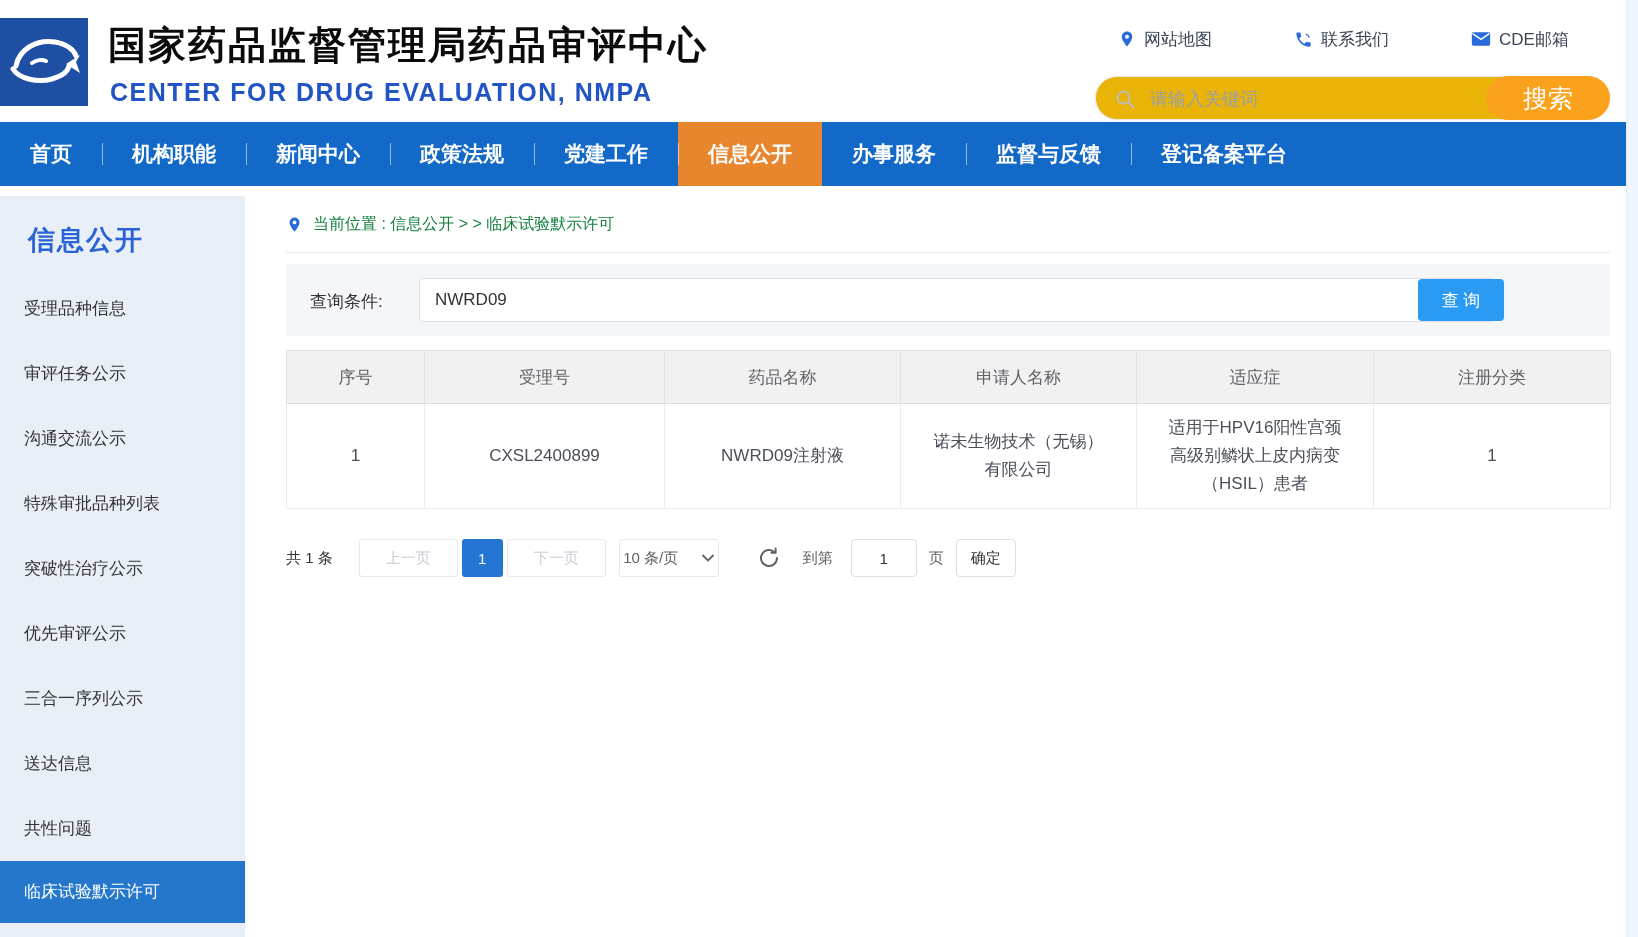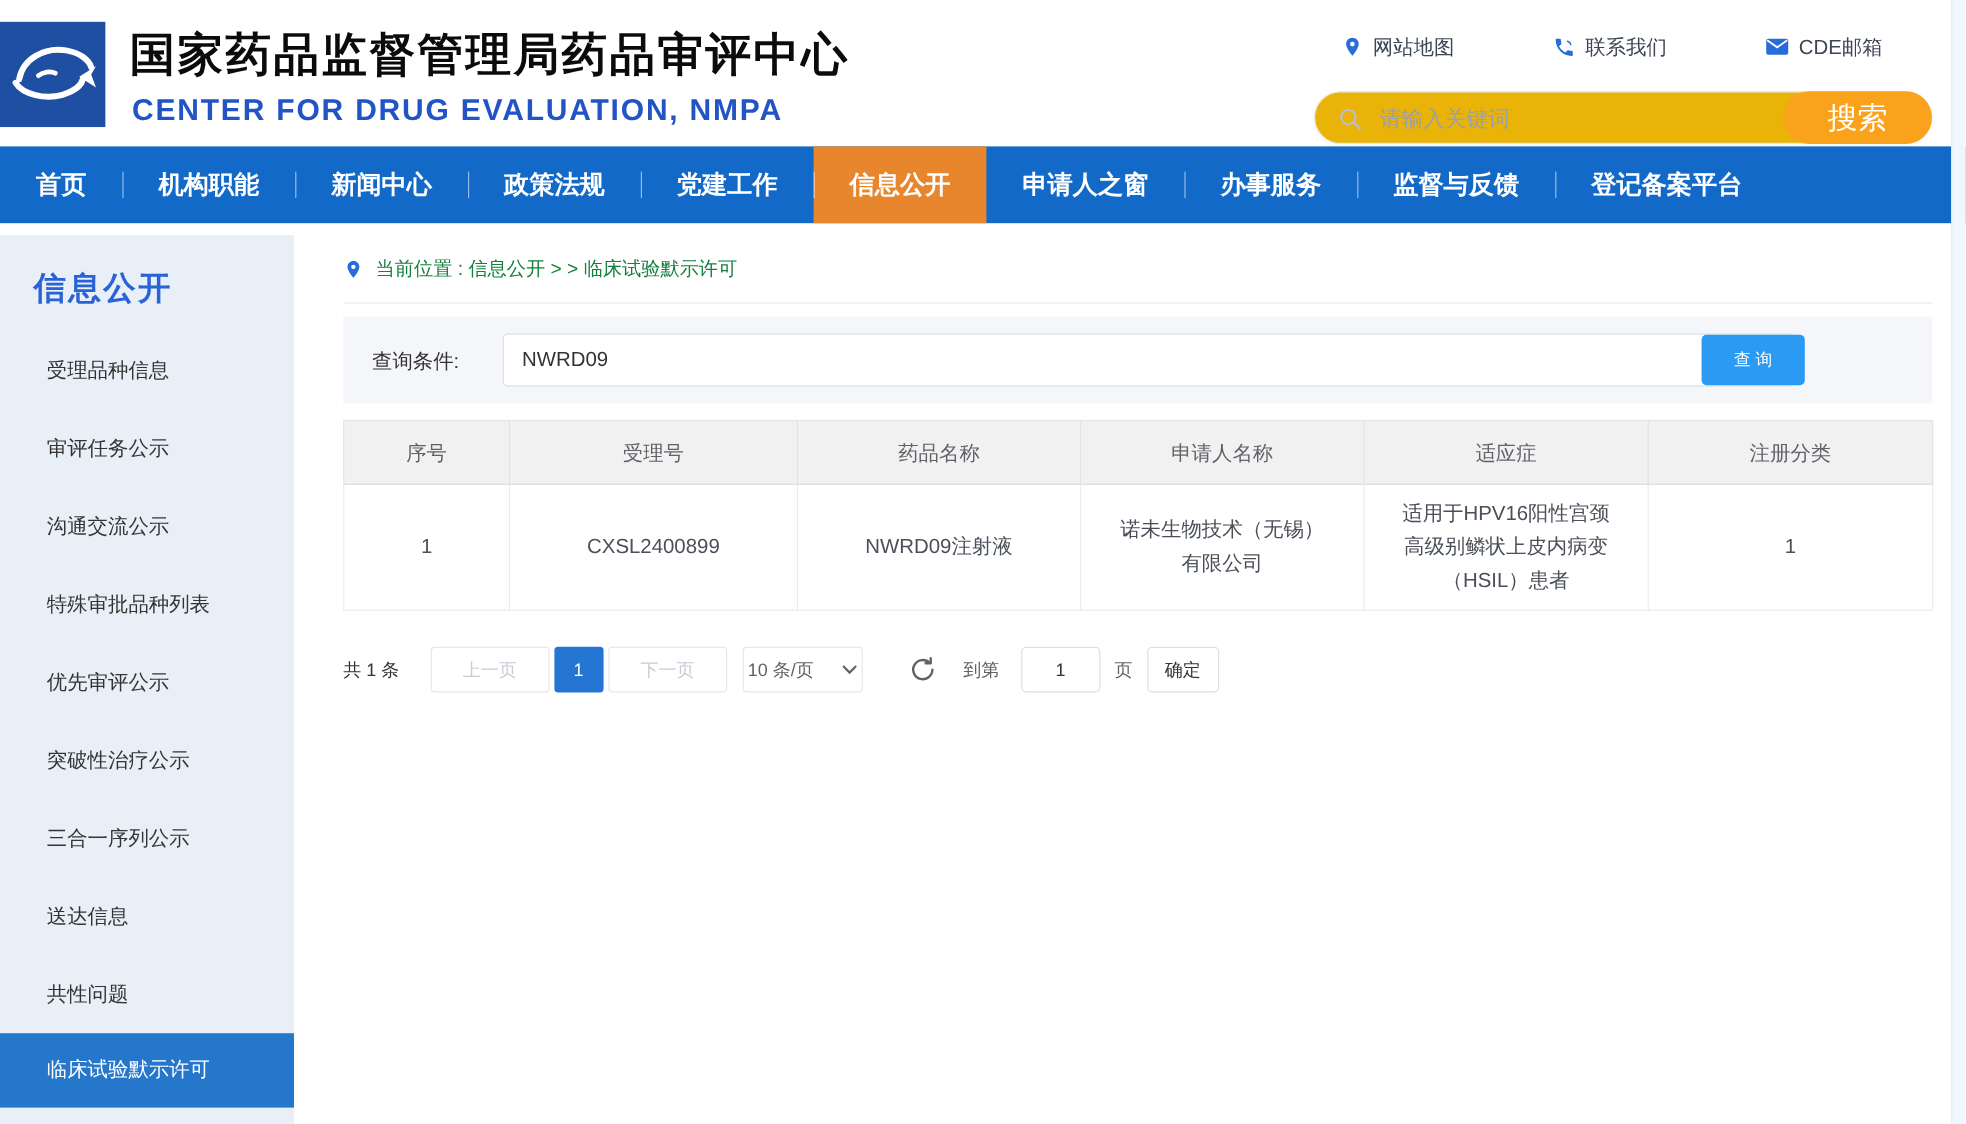--- a/index.html
+++ b/index.html
@@ -25,29 +25,29 @@
   
   .nav{position:absolute;left:0;top:122px;width:100%;height:64px;background:#1269c8;display:flex;align-items:stretch;}
   .nav-item{display:flex;align-items:center;padding:0 30px;color:#fff;font-size:21px;font-weight:700;cursor:pointer;position:relative;white-space:nowrap;}
   .nav-item:not(:first-child)::before{content:"";position:absolute;left:0;top:21px;height:22px;width:1px;background:rgba(255,255,255,.55);}
   .nav-item.active{background:#e8862d;}
   .nav-item.active + .nav-item::before{display:none;}
   
   .sidebar{position:absolute;left:0;top:196px;width:245px;height:741px;background:#e9eff7;}
   .sidebar-title{padding:26px 0 0 28px;font-size:27px;font-weight:700;letter-spacing:2px;color:#2a63d6;}
   .side-items{position:absolute;left:0;top:80px;width:100%;}
-  .side-item{height:65px;line-height:65px;padding-left:39px;font-size:17px;color:#333;cursor:pointer;box-sizing:border-box;}
+  .side-item{height:65px;line-height:65px;padding-left:24px;font-size:17px;color:#333;cursor:pointer;box-sizing:border-box;}
   .side-item.active{background:#2577cb;color:#fff;height:62px;line-height:62px;}
   
   .main{position:absolute;left:286px;top:196px;width:1324px;}
   .breadcrumb{position:relative;height:56px;border-bottom:1px solid #eaeaea;display:flex;align-items:center;gap:10px;font-size:16px;color:#15803d;}
   .query-panel{position:relative;margin-top:11px;height:72px;background:#f5f6fa;}
   .query-label{position:absolute;left:24px;top:26px;font-size:17px;color:#333;}
   .query-input{position:absolute;left:133px;top:14px;width:1077px;height:44px;border:1px solid #dcdfe6;border-radius:4px;box-sizing:border-box;padding:0 15px;font-size:17px;color:#333;outline:none;background:#fff;font-family:inherit;}
-  .query-btn{position:absolute;left:1132px;top:15px;width:86px;height:42px;border:none;border-radius:4px;background:#2b9af3;color:#fff;font-size:14px;cursor:pointer;font-family:inherit;}
+  .query-btn{position:absolute;left:1132px;top:15px;width:86px;height:42px;border:none;border-radius:4px;background:#2b9af3;color:#fff;font-size:17px;cursor:pointer;font-family:inherit;}
   
   .result-table{margin-top:14px;width:1324px;border-collapse:collapse;table-layout:fixed;}
   .result-table th{height:50px;background:#f1f1f1;color:#5f6368;font-size:17px;font-weight:400;border:1px solid #e3e3e3;border-bottom:1px solid #dddddd;}
   .result-table td{height:102px;background:#fff;color:#4a4f58;font-size:17px;text-align:center;vertical-align:middle;border:1px solid #ececec;line-height:28px;}
   .result-table{border:1px solid #e9e9e9;}
   .cell-narrow{display:inline-block;max-width:182px;line-height:28px;}
   
   .pagination{position:relative;margin-top:30px;height:38px;display:flex;align-items:center;font-size:15px;color:#333;}
   .pg-total{margin-right:26px;white-space:nowrap;}
   .pg-btn{height:38px;box-sizing:border-box;display:flex;align-items:center;justify-content:center;background:#fff;border:1px solid #e6e8ec;border-radius:3px;cursor:pointer;}
@@ -110,35 +110,34 @@
     </div>
   </div>
 
   <div class="nav">
     <div class="nav-item">首页</div>
     <div class="nav-item">机构职能</div>
     <div class="nav-item">新闻中心</div>
     <div class="nav-item">政策法规</div>
     <div class="nav-item">党建工作</div>
     <div class="nav-item active">信息公开</div>
-    <div class="nav-item">申请人之窗</div>
     <div class="nav-item">办事服务</div>
     <div class="nav-item">监督与反馈</div>
     <div class="nav-item">登记备案平台</div>
   </div>
 
   <div class="sidebar">
     <div class="sidebar-title">信息公开</div>
     <div class="side-items">
       <div class="side-item">受理品种信息</div>
       <div class="side-item">审评任务公示</div>
       <div class="side-item">沟通交流公示</div>
       <div class="side-item">特殊审批品种列表</div>
+      <div class="side-item">突破性治疗公示</div>
       <div class="side-item">优先审评公示</div>
-      <div class="side-item">突破性治疗公示</div>
       <div class="side-item">三合一序列公示</div>
       <div class="side-item">送达信息</div>
       <div class="side-item">共性问题</div>
       <div class="side-item active">临床试验默示许可</div>
     </div>
   </div>
 
   <div class="main">
 
     <div class="breadcrumb">

